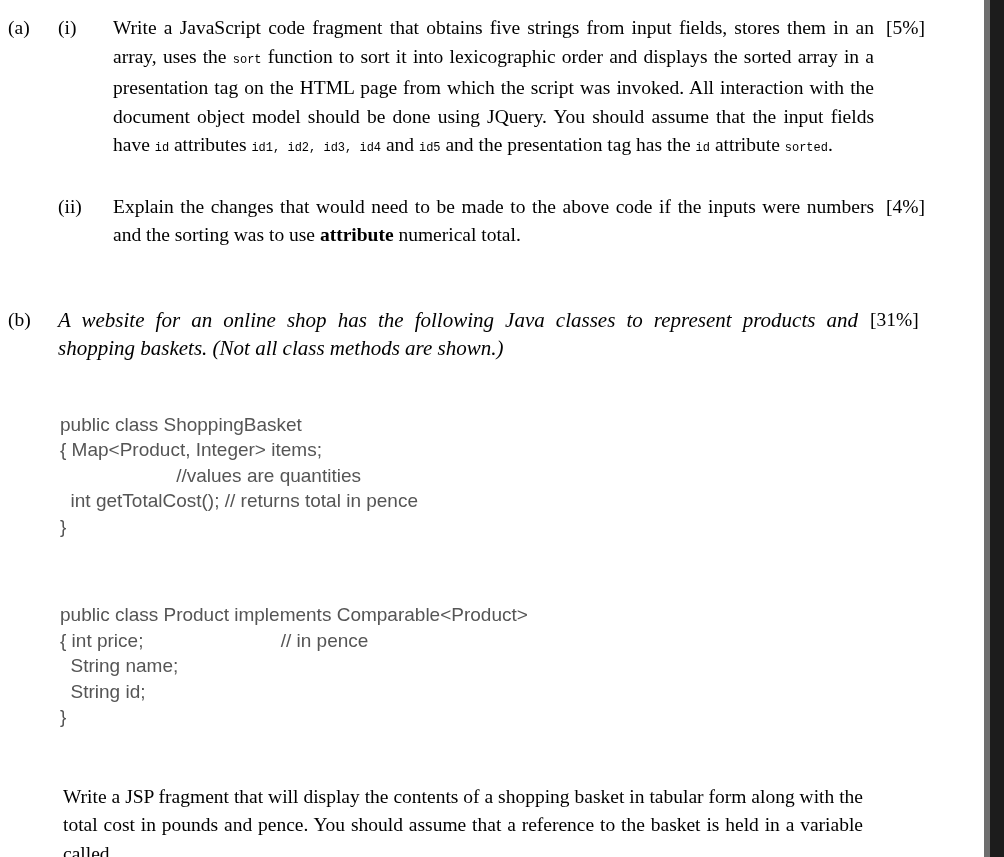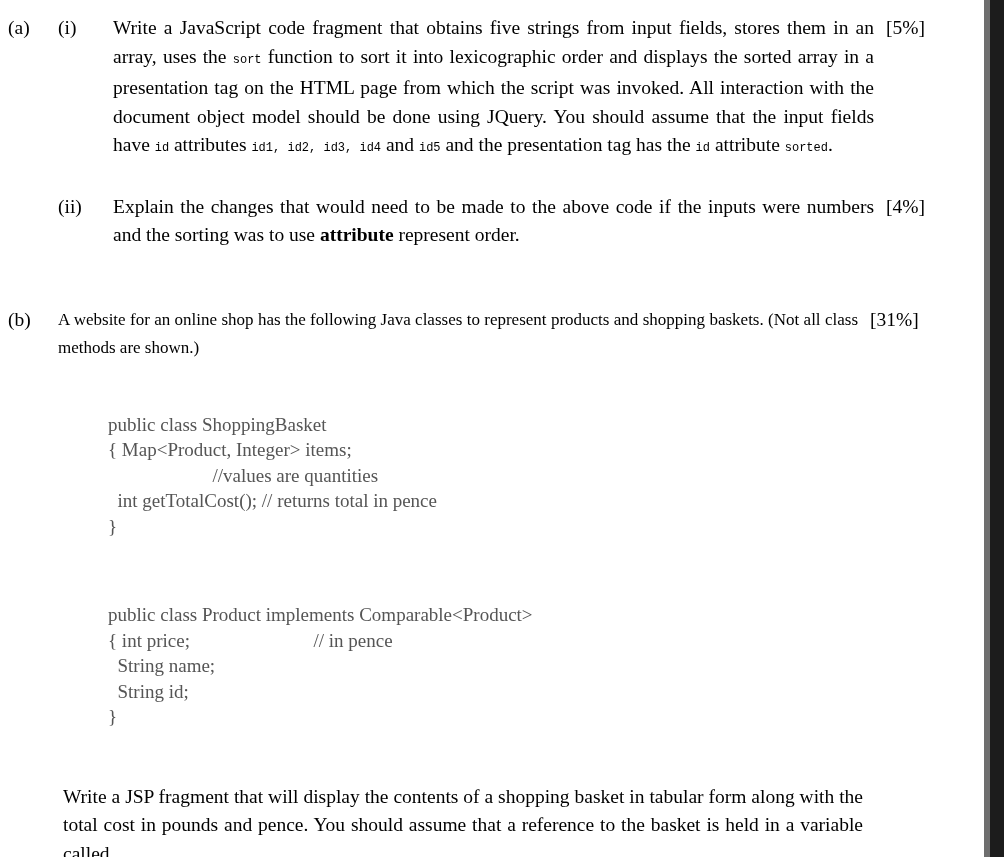--- a/index.html
+++ b/index.html
@@ -69,24 +69,25 @@
     line-height: 28.5px;
   }
   .body-col {
     flex: 1 1 auto;
     font-size: 19.5px;
     line-height: 28.5px;
     text-align: justify;
   }
   .body-col-b {
     flex: 1 1 auto;
-    font-size: 17px;
+    font-size: 21px;
     line-height: 28.5px;
     text-align: justify;
     max-width: 800px;
+    font-style: italic;
   }
   .marks {
     width: 86px;
     flex: 0 0 86px;
     font-size: 19.5px;
     line-height: 28.5px;
     text-align: left;
     padding-left: 12px;
     box-sizing: border-box;
   }
@@ -95,26 +96,26 @@
     font-size: 12px;
   }
   .bold { font-weight: bold; }
 
   .gap-sm { height: 22px; }
   .gap-md { height: 30px; }
   .gap-lg { height: 34px; }
 
   
   .code-block {
-    font-family: Liberation Serif, serif;
+    font-family: Liberation Sans, sans-serif;
     font-size: 19px;
     line-height: 25.5px;
     color: #555555;
     white-space: pre;
-    margin-left: 108px;
+    margin-left: 60px;
   }
   .code-gap {
     height: 25px;
   }
 
   .para-indent {
     margin-left: 63px;
     width: 800px;
     font-size: 19.5px;
     line-height: 28.5px;
@@ -133,21 +134,21 @@
       <div class="label-i">(i)</div>
       <div class="body-col"><span>Write a JavaScript code fragment that obtains five strings from input fields, stores them in an array, uses the </span><span class="mono">sort</span><span> function to sort it into lexicographic order and displays the sorted array in a presentation tag on the HTML page from which the script was invoked. All interaction with the document object model should be done using JQuery. You should assume that the input fields have </span><span class="mono">id</span><span> attributes </span><span class="mono">id1, id2, id3, id4</span><span> and </span><span class="mono">id5</span><span> and the presentation tag has the </span><span class="mono">id</span><span> attribute </span><span class="mono">sorted</span><span>.</span></div>
       <div class="marks">[5%]</div>
     </div>
 
     <div class="gap-md"></div>
 
     <div class="q-row">
       <div class="label-a"></div>
       <div class="label-i">(ii)</div>
-      <div class="body-col"><span>Explain the changes that would need to be made to the above code if the inputs were numbers and the sorting was to use </span><span class="bold">attribute</span><span> represent order.</span></div>
+      <div class="body-col"><span>Explain the changes that would need to be made to the above code if the inputs were numbers and the sorting was to use </span><span class="bold">attribute</span><span> numerical total.</span></div>
       <div class="marks">[4%]</div>
     </div>
 
     <div class="gap-lg"></div>
     <div class="gap-sm"></div>
 
     <div class="q-row">
       <div class="label-a">(b)</div>
       <div class="body-col-b"><span>A website for an online shop has the following Java classes to represent products and shopping baskets. (Not all class methods are shown.)</span></div>
       <div class="marks">[31%]</div>

